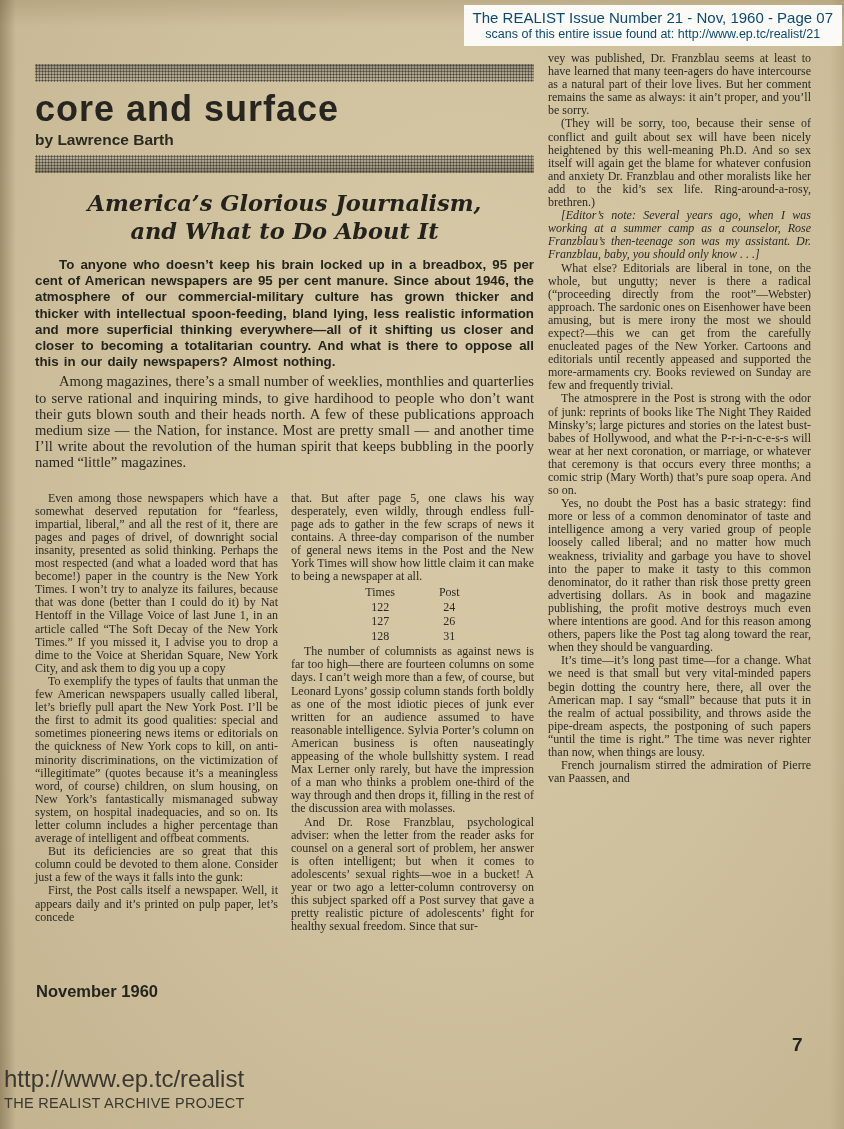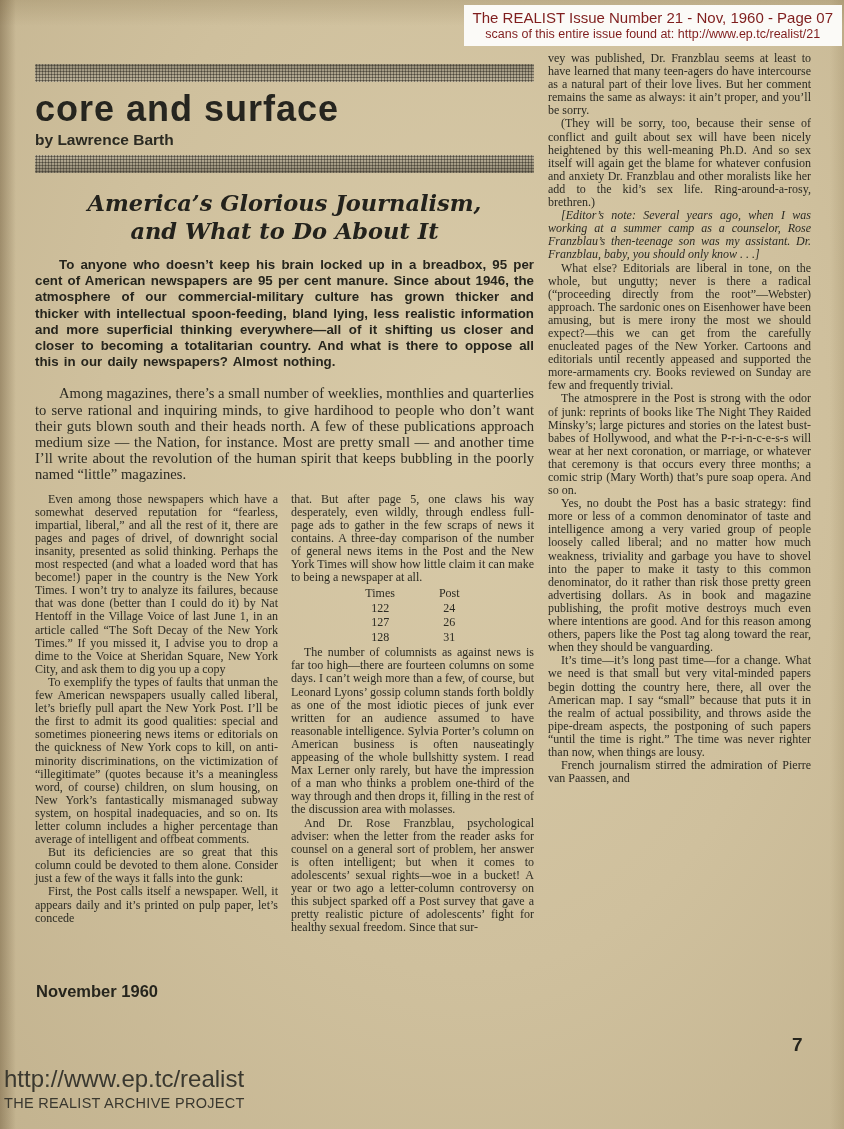--- a/index.html
+++ b/index.html
@@ -12,21 +12,21 @@
     background:
       linear-gradient(90deg, rgba(92,72,42,.40) 0px, rgba(92,72,42,0) 16px),
       linear-gradient(180deg, rgba(120,100,60,.22) 0px, rgba(120,100,60,0) 26px),
       linear-gradient(270deg, rgba(120,100,60,.18) 0px, rgba(120,100,60,0) 14px),
       radial-gradient(ellipse at 55% 38%, #d8caa8 0%, #cfc09d 55%, #c3b38f 100%);
     font-family:"Liberation Serif", serif;
   }
   
   .scan-box{
     position:absolute; top:5px; right:2px;
-    background:#fbfaf7; color:#7f1d1d;
+    background:#fbfaf7; color:#0c4a6e;
     padding:3px 9px 4px 9px; text-align:center;
     font-family:"Liberation Sans", sans-serif;
   }
   .scan-box .l1{font-size:15px; line-height:19px; font-weight:500;}
   .scan-box .l2{font-size:12.5px; line-height:15px; font-weight:500;}
 
   .main{position:absolute; left:35px; top:52px; width:776px; display:flex; gap:14px;}
   .left-section{width:499px;}
   .colr{width:263px;}
 
@@ -66,26 +66,26 @@
   }
 
   .intro-bold{
     margin:12px 0 0 0;
     font-family:"Liberation Sans", sans-serif;
     font-weight:bold; font-size:13.3px; line-height:16.2px;
     text-align:justify; text-indent:24px; color:#26251d;
     word-spacing:1.5px;
   }
   .intro-serif{
-    margin:15px 0 0 0;
+    margin:3px 0 0 0;
     font-size:14.6px; line-height:16.2px;
     text-align:justify; text-indent:24px;
   }
 
-  .columns{display:flex; gap:13px; margin-top:10px;}
+  .columns{display:flex; gap:13px; margin-top:21px;}
   .colnarrow{width:243px;}
   .bodycol p{
     margin:0; font-size:12px; line-height:13.1px;
     text-align:justify; text-indent:13px;
   }
   .bodycol p.no-indent{text-indent:0;}
   .bodycol p.note{font-style:italic;}
 
   
   .mini-table{

